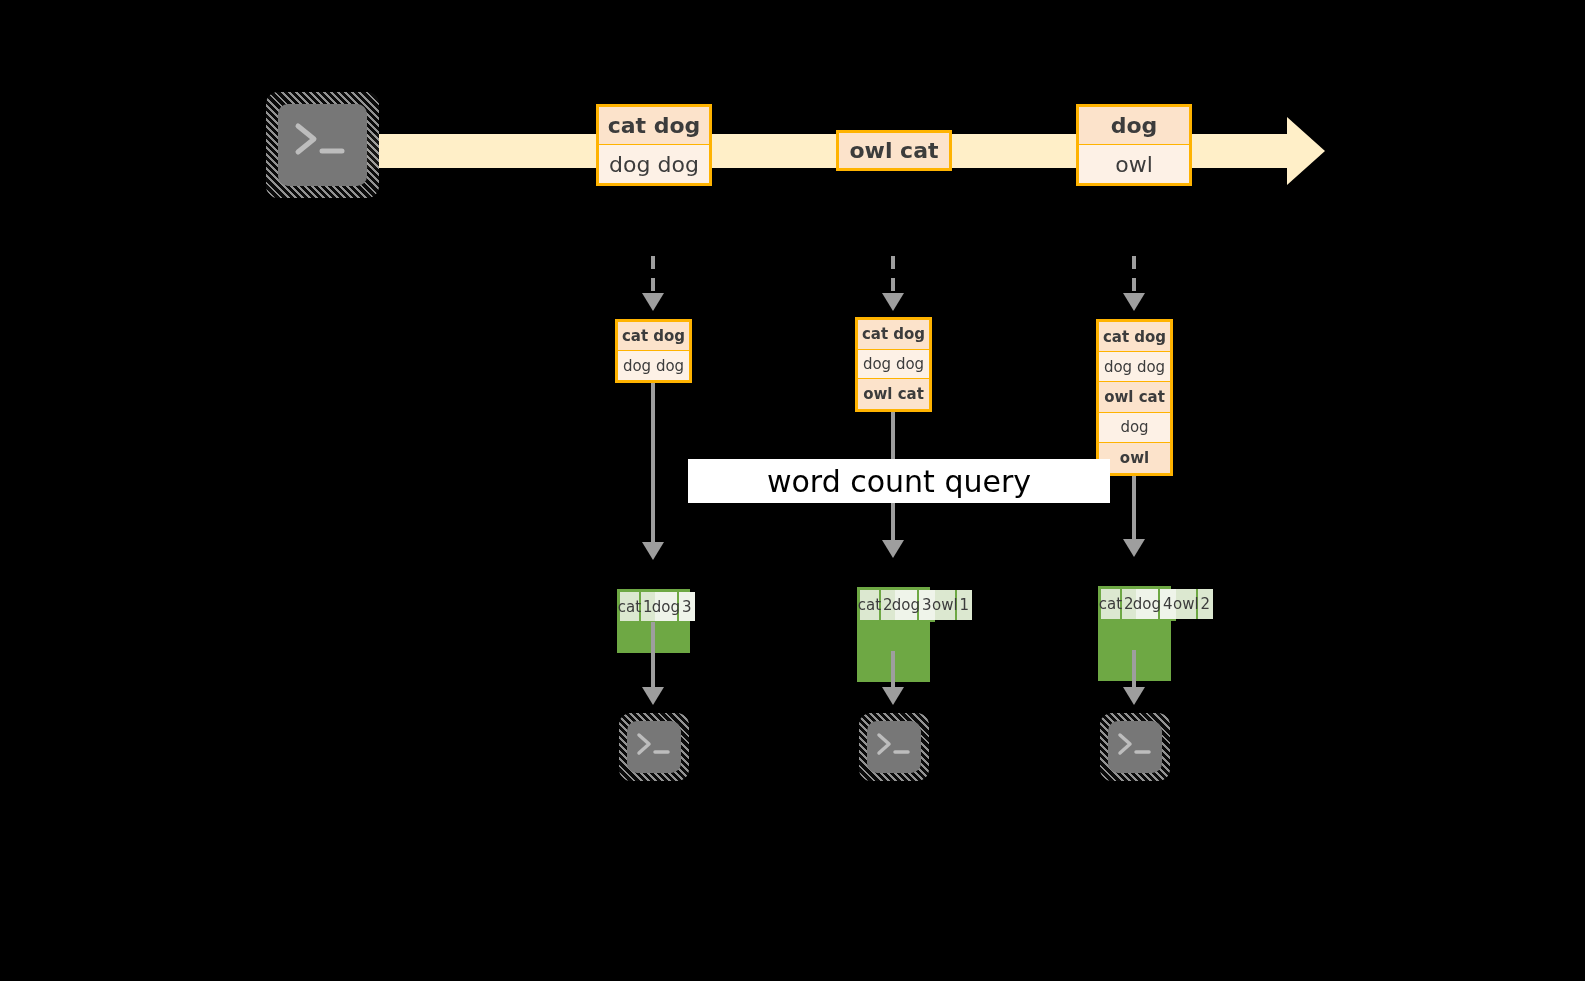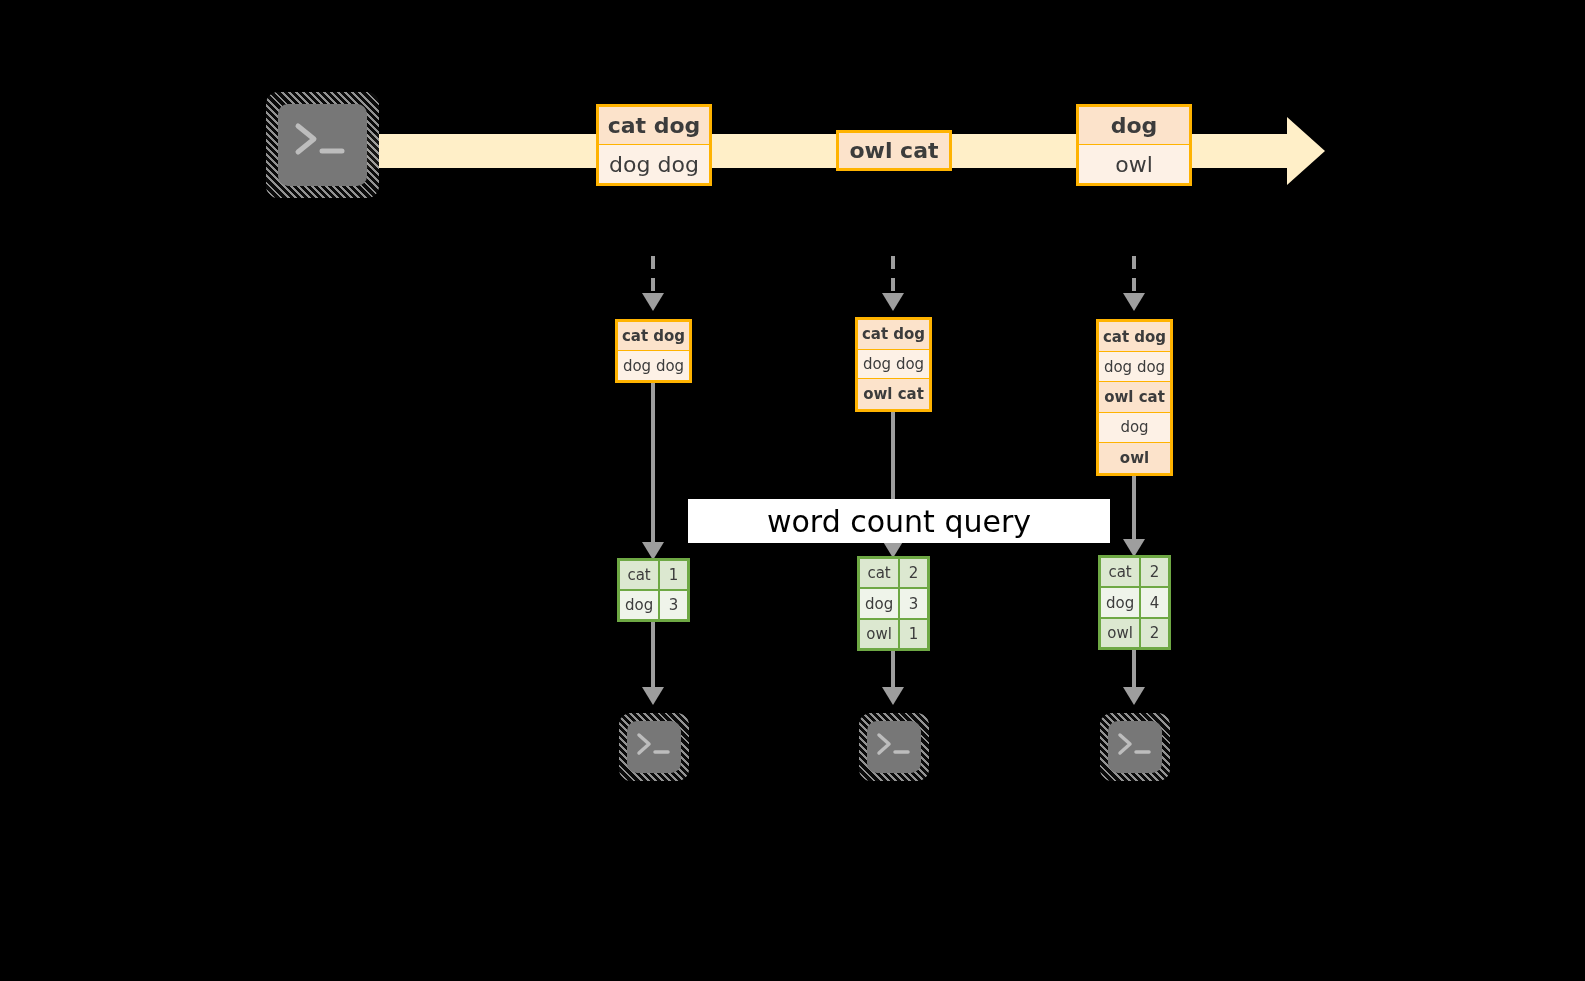--- a/index.html
+++ b/index.html
@@ -30,41 +30,41 @@
         background:#FFB300;display:flex;flex-direction:column;}
   .obox .row{box-sizing:border-box;display:flex;align-items:center;
         justify-content:center;color:#3c3c3c;white-space:nowrap;
         border-bottom:1px solid #FFB300;}
   .obox .row:last-child{border-bottom:none;}
   .row.dark{background:#FCE3CB;font-weight:bold;}
   .row.light{background:#FDF1E6;}
 
   
   .gbox{position:absolute;box-sizing:border-box;border:3px solid #6EA844;
-        background:#6EA844;display:flex;flex-direction:column;}
+        background:#6EA844;display:flex;flex-direction:row;margin-top:31px;}
   .gbox .grow{display:flex;border-bottom:2px solid #6EA844;}
   .gbox .grow:last-child{border-bottom:none;}
   .gcell{box-sizing:border-box;display:flex;align-items:center;
         justify-content:center;color:#3c3c3c;white-space:nowrap;}
   .gcell.k{border-right:2px solid #6EA844;}
   .grow.dark .gcell{background:#DCE8D0;}
   .grow.light .gcell{background:#EFF4EA;}
 
   
   .vline{position:absolute;background:#9E9E9E;width:4px;}
   .vhead{position:absolute;width:0;height:0;
       border-left:11px solid transparent;border-right:11px solid transparent;
       border-top:18px solid #9E9E9E;}
   .vdash{position:absolute;width:4px;
       background:repeating-linear-gradient(to bottom,#9E9E9E 0 13px,
                  rgba(0,0,0,0) 13px 22px);}
 
   
   .banner{position:absolute;background:#FFFFFF;display:flex;
-      align-items:center;justify-content:center;color:#000;margin-top:40px;}
+      align-items:center;justify-content:center;color:#000;}
 </style>
 </head>
 <body>
 
 <div id="stage">
 
   <div class="stream-band" style="left:352px;top:134px;width:935px;height:34px;"></div>
   <div class="stream-head" style="left:1287px;top:117px;"></div>
 
   <div class="term" style="left:266px;top:92px;width:113px;height:106px;">

